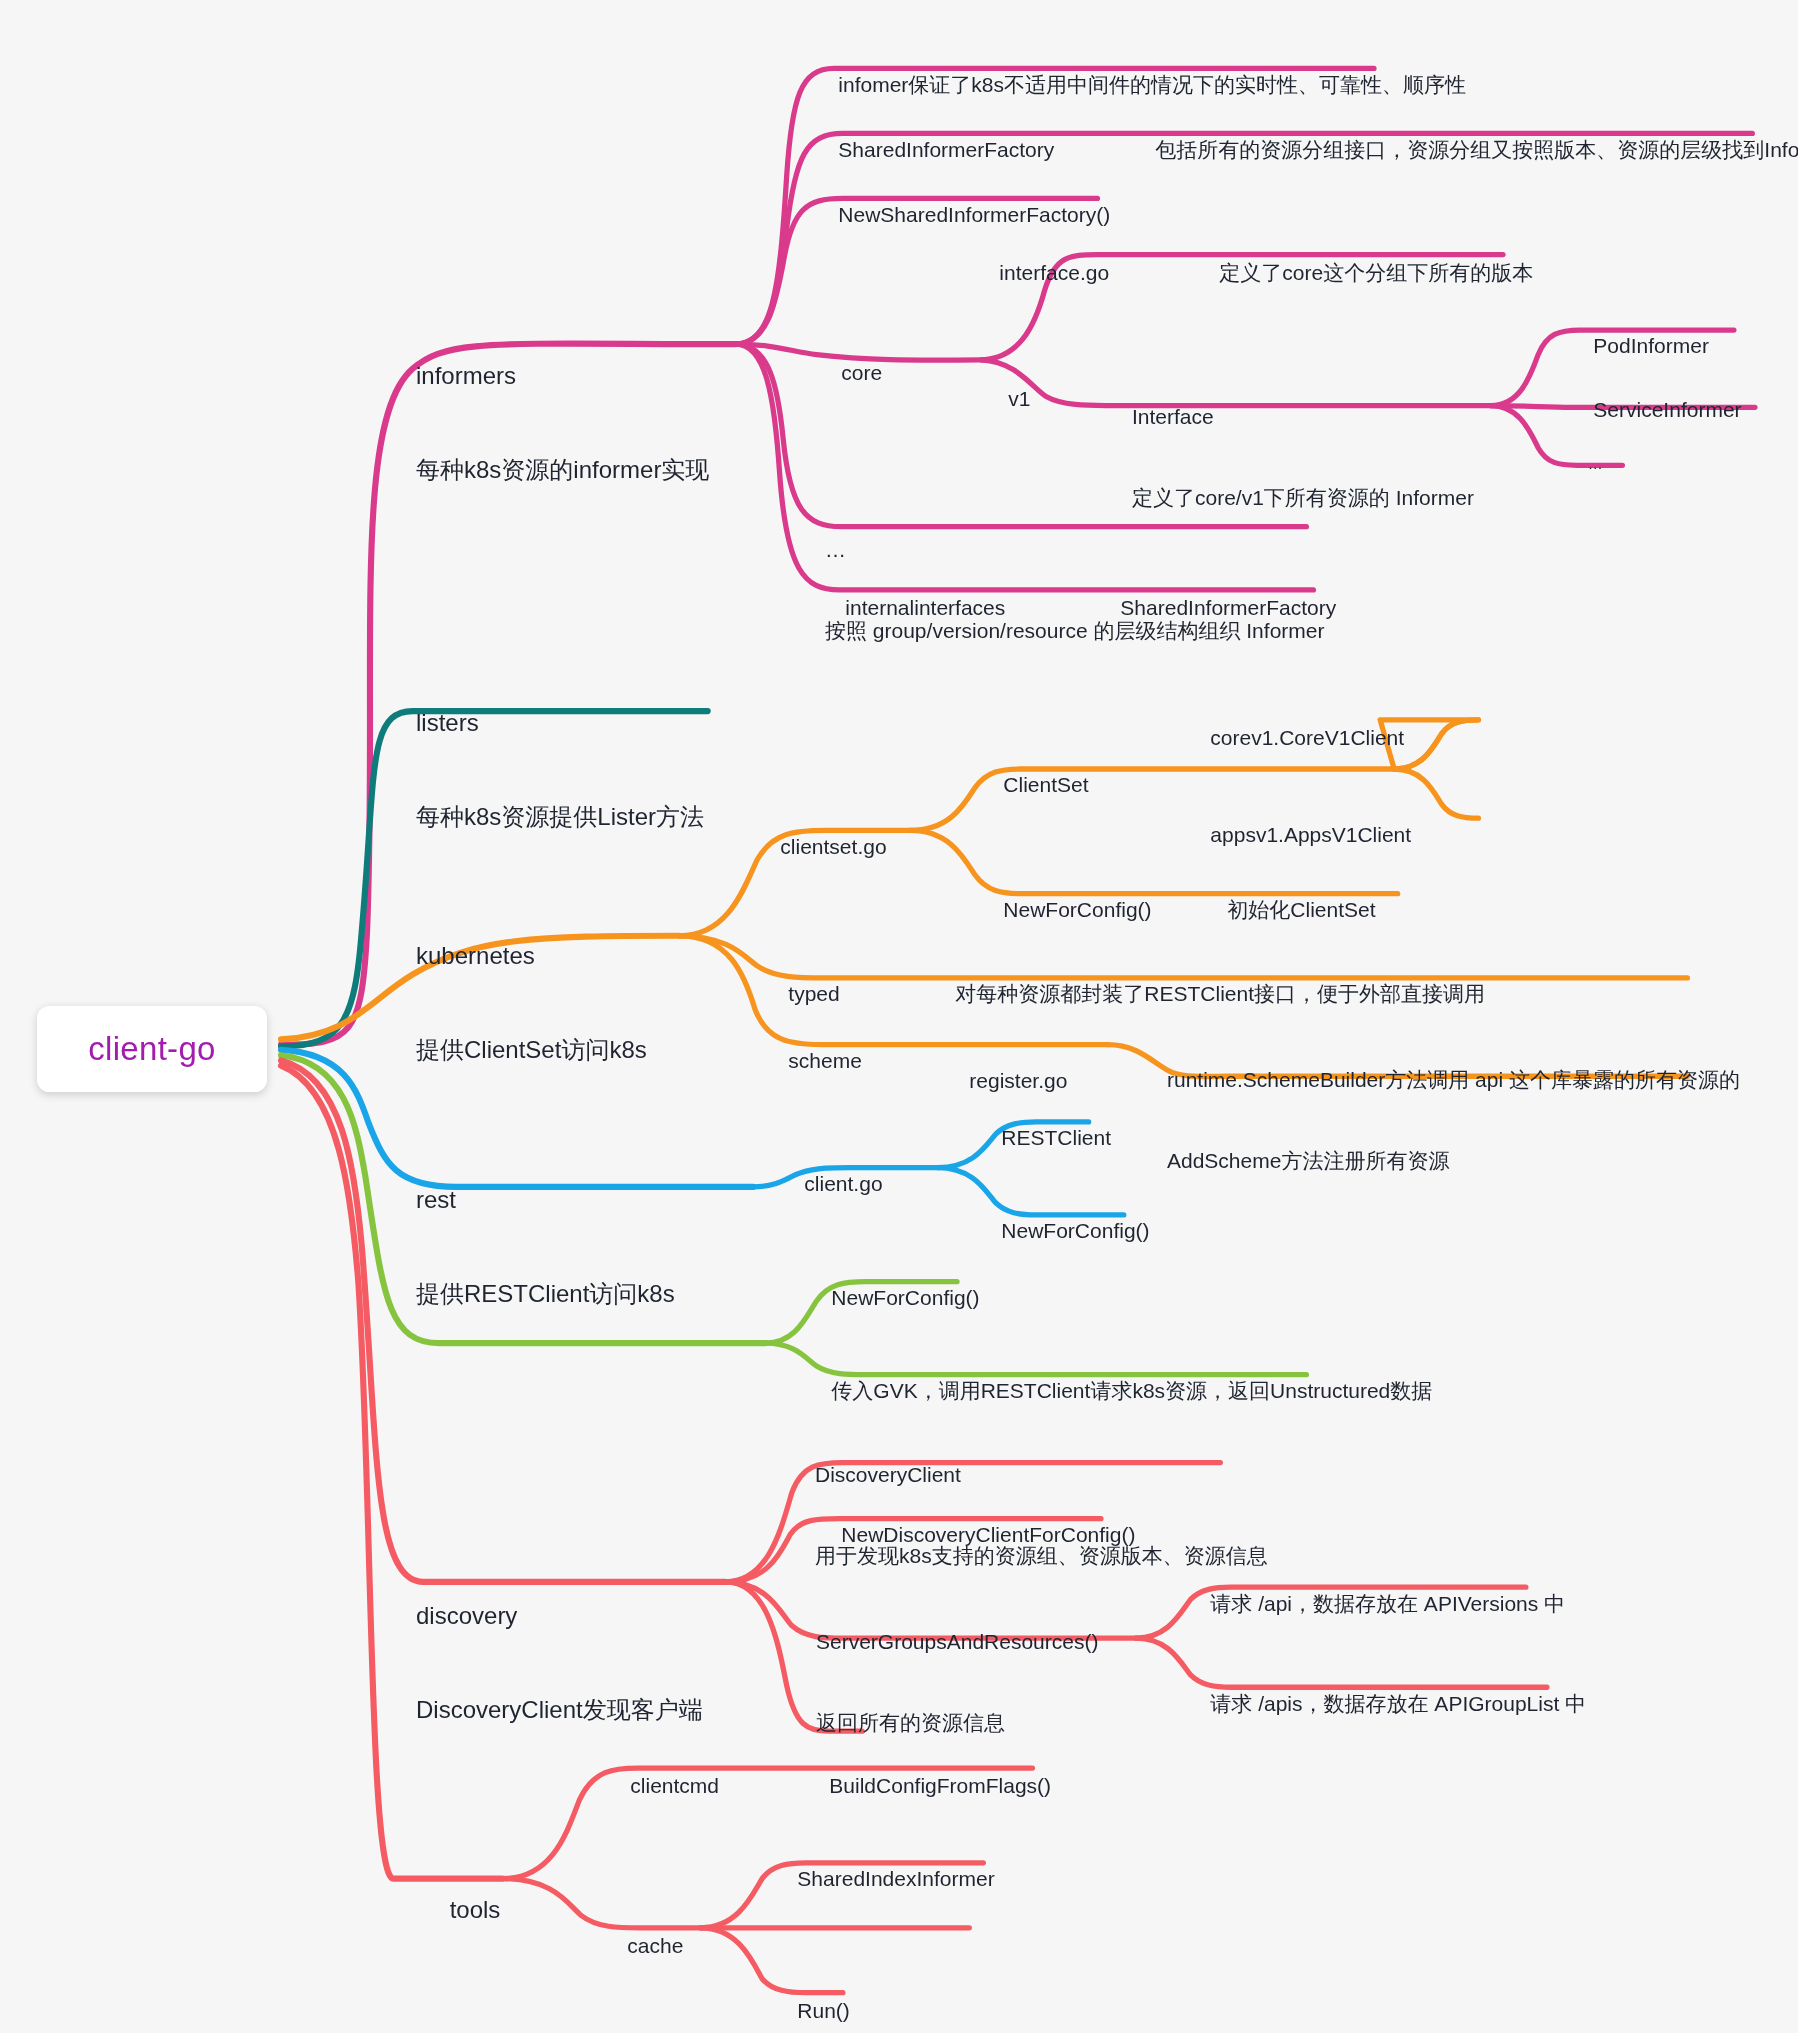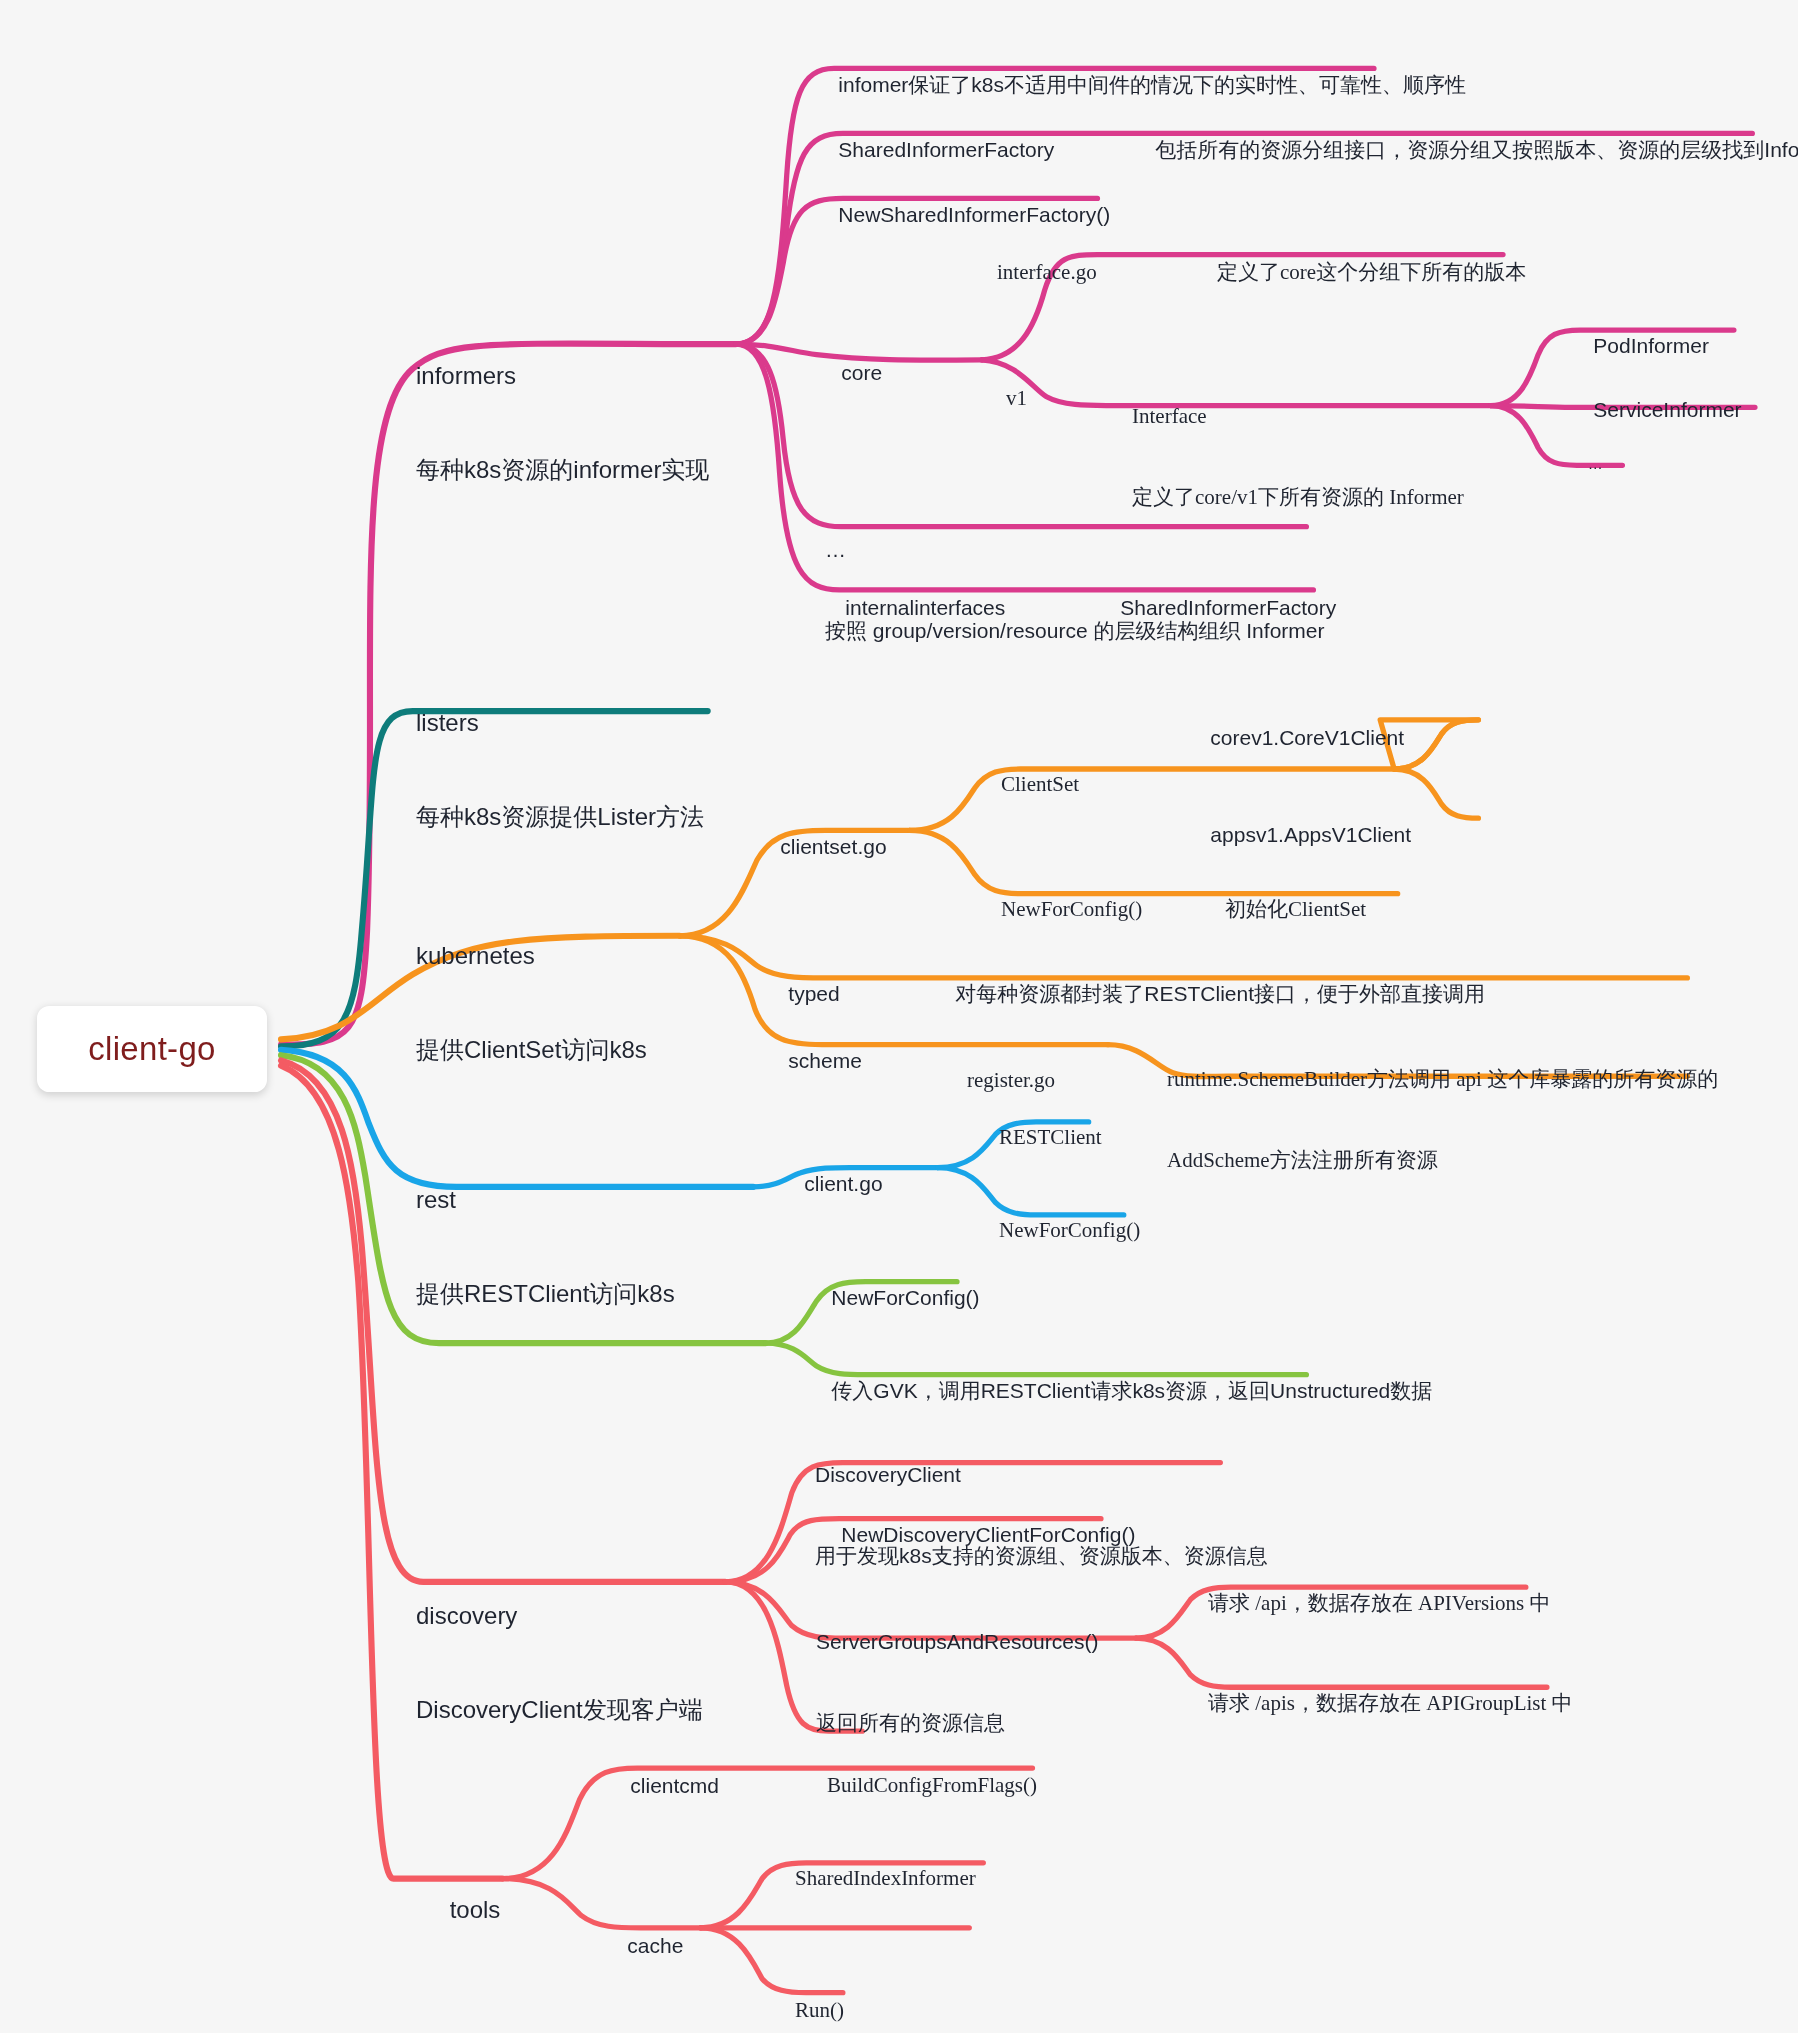--- a/index.html
+++ b/index.html
@@ -2,28 +2,28 @@
 <html style="font-size:14px"><head>
 <meta charset="utf-8">
 <style>
   html,body{margin:0;padding:0;background:#000;}
   #stage{position:relative;width:1799px;height:2034px;background:#f6f6f6;overflow:hidden;
          font-family:"Liberation Sans","DejaVu Sans",sans-serif;}
   #links{position:absolute;left:0;top:0;width:1799px;height:2034px;}
   .node{position:absolute;white-space:pre;color:#1f2430;line-height:1.30;}
   .node.lvl1{font-size:24px;}
   .node.lvl2{font-size:21px;}
-  .node.lvl3{font-size:21px;font-family:Liberation Serif, serif;}
+  .node.lvl3{font-size:21px;}
   .node.lvl4{font-size:21px;}
   .node.small{font-size:15px;}
   .node .l2{display:block;}
   #root{position:absolute;left:37px;top:1006px;width:230px;height:86px;background:#ffffff;
         border-radius:12.3px;box-shadow:0 2.6px 8px rgba(0,0,0,.16);
         display:flex;align-items:center;justify-content:center;
-        font-size:33px;color:#7f1d1d;letter-spacing:0.3px;}
+        font-size:33px;color:#a21caf;letter-spacing:0.3px;}
 </style>
 </head>
 <body>
 
 <div id="stage">
 
   <svg id="links" viewBox="0 0 2049 2317">
     <g fill="none" stroke-linecap="round" stroke-linejoin="round">
 
       <path stroke="#DA3A8C" stroke-width="7" d="M320,1190 C400,1190 412,1180 418,1060 C430,760 400,480 470,420 C510,385 560,392 838,392"></path>

